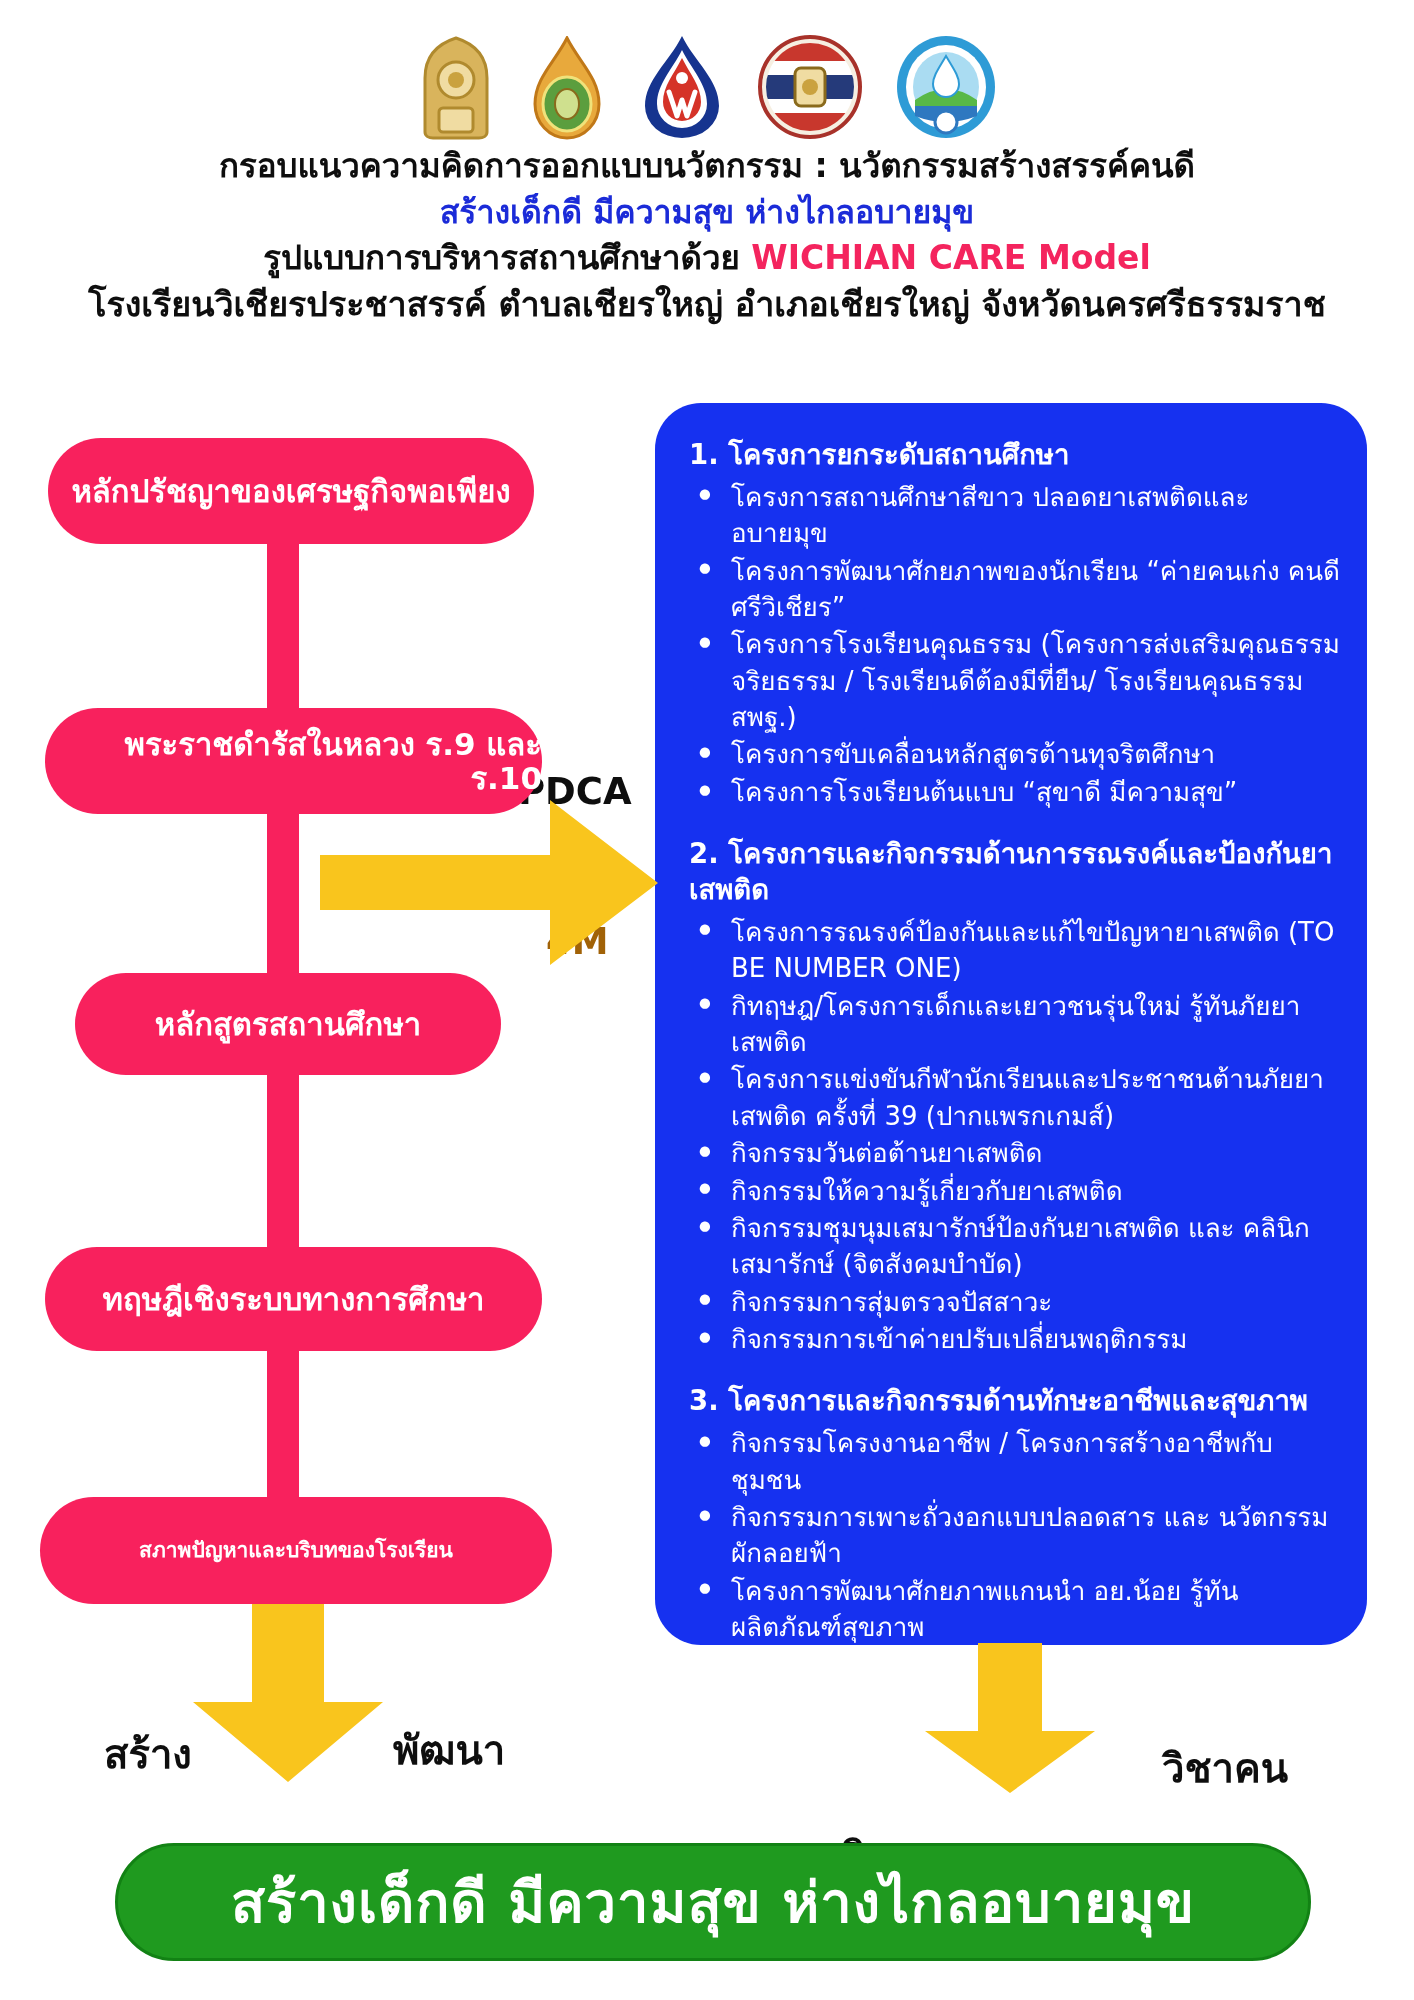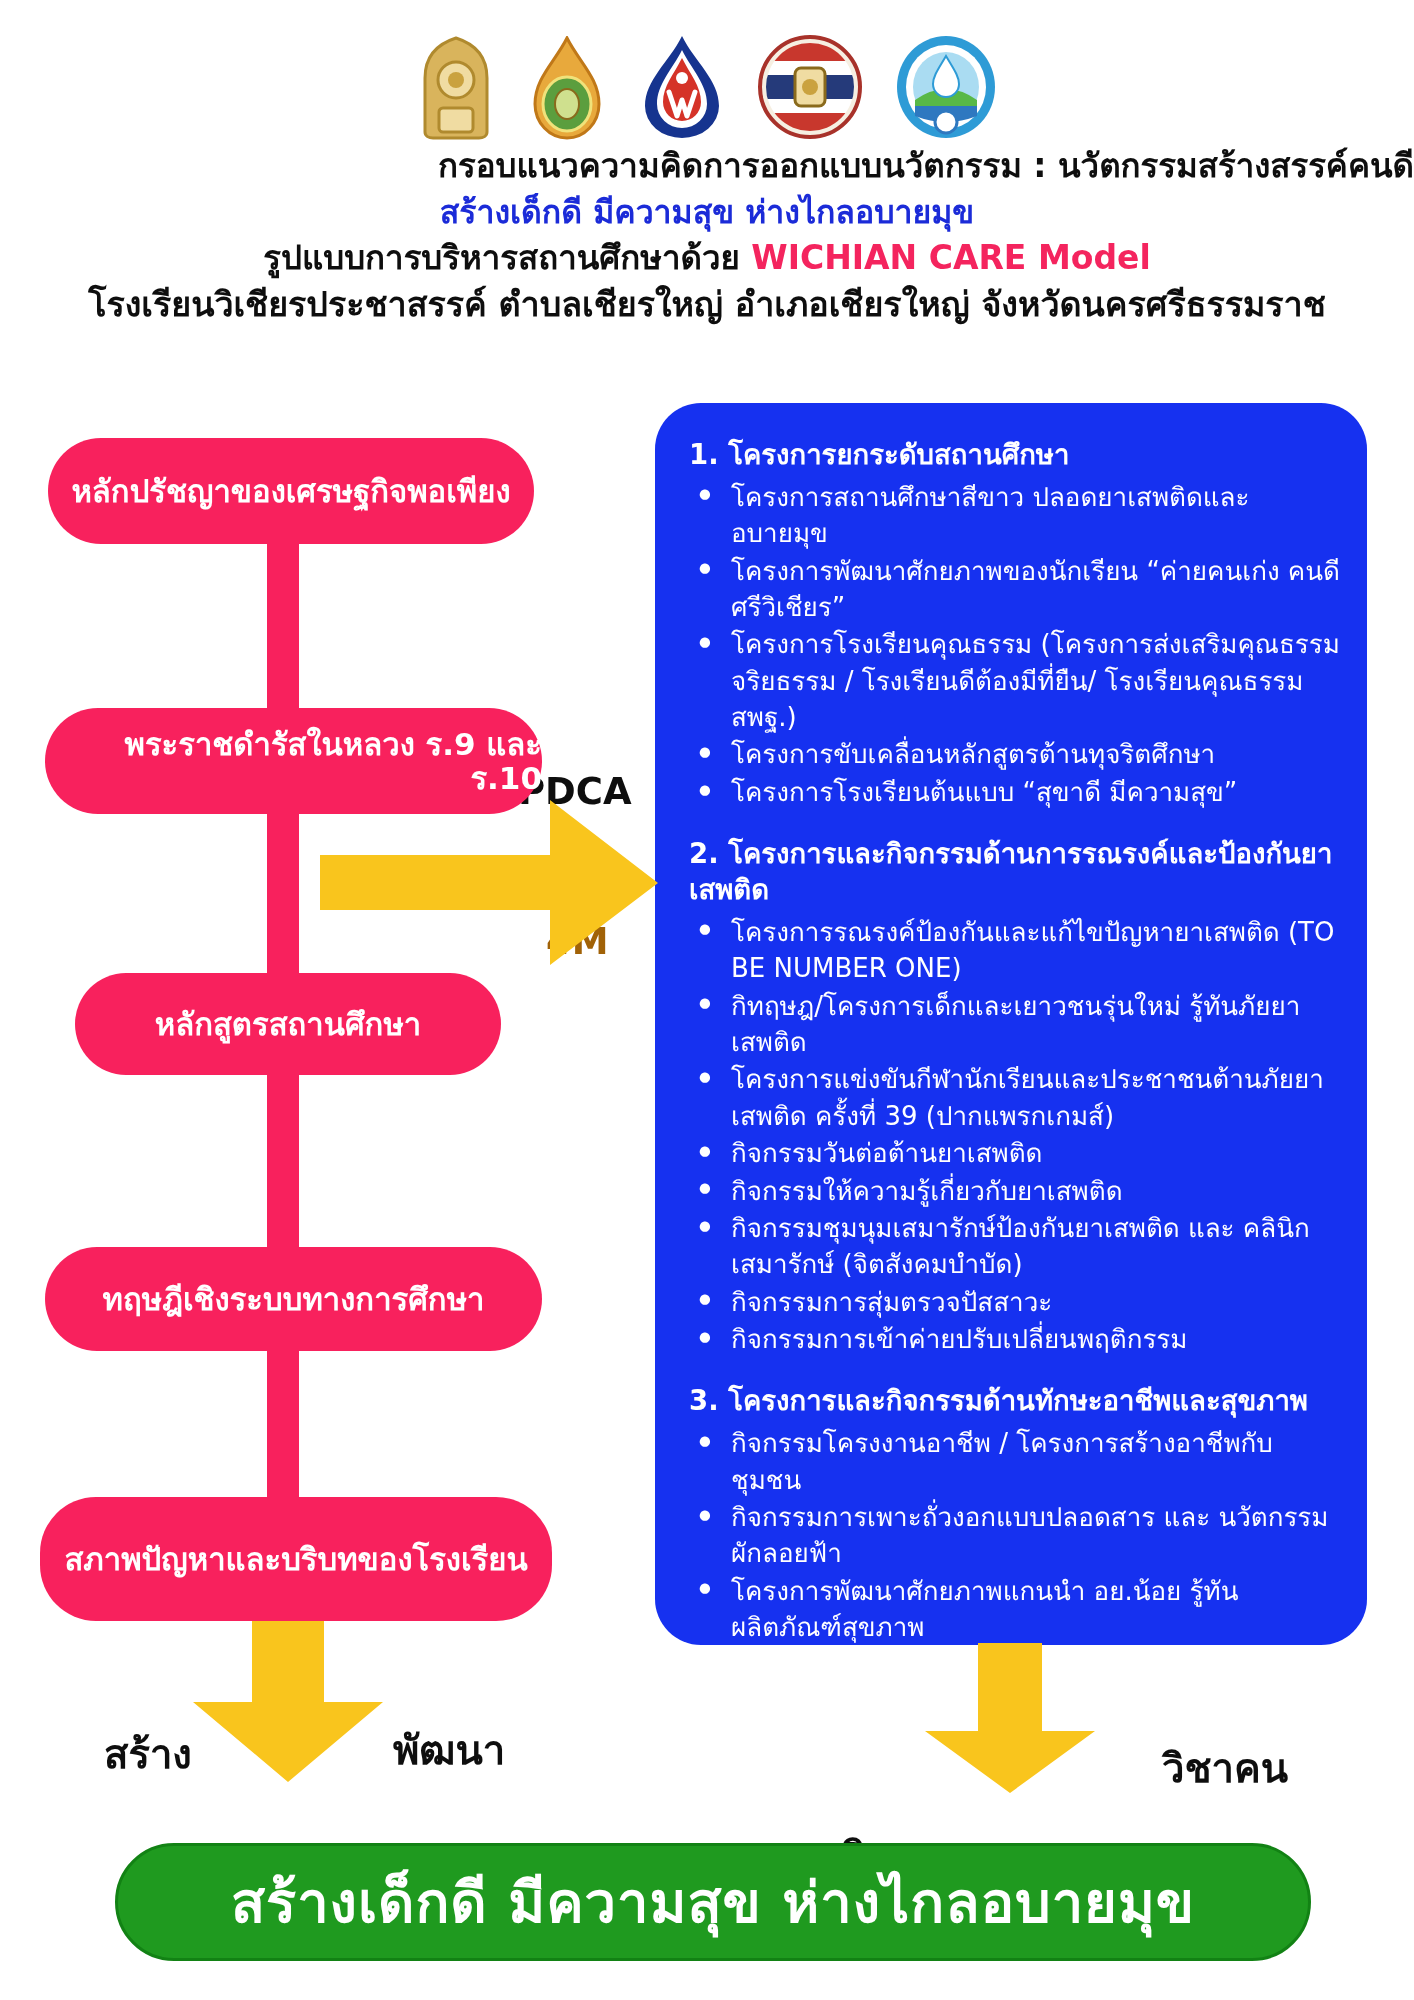--- a/index.html
+++ b/index.html
@@ -5,37 +5,37 @@
   html,body{margin:0;padding:0;background:#ffffff;}
   #page{
     position:relative;width:1414px;height:2000px;background:#ffffff;overflow:hidden;
     font-family:"DejaVu Sans",sans-serif;color:#111;
   }
   
   .logos{position:absolute;top:34px;left:0;width:100%;display:flex;justify-content:center;align-items:flex-end;gap:32px;}
   .logo{display:block;}
   
   .titleblock{position:absolute;top:146px;left:0;width:100%;text-align:center;line-height:1.22;}
-  .t1{font-size:33px;font-weight:800;color:#0e0e0e;text-align:right;}
+  .t1{font-size:33px;font-weight:800;color:#0e0e0e;}
   .t2{font-size:32px;font-weight:800;color:#1b2bd8;margin-top:7px;}
   .t3{font-size:33px;font-weight:800;color:#0e0e0e;margin-top:6px;}
   .t3 .hl{color:#f4245e;}
   .t4{font-size:34px;font-weight:800;color:#0e0e0e;margin-top:5px;}
   
   .vline{position:absolute;left:267px;top:492px;width:32px;height:1048px;background:#f8215d;}
   .pill{
     position:absolute;background:#f8215d;color:#fff;font-weight:800;
     border-radius:56px;display:flex;align-items:center;justify-content:center;
     text-align:right;line-height:1.1;z-index:2;
   }
   .pill1{left:48px;top:438px;width:486px;height:106px;font-size:31px;}
   .pill2{left:45px;top:708px;width:497px;height:106px;font-size:31px;}
   .pill3{left:75px;top:973px;width:426px;height:102px;font-size:31px;}
   .pill4{left:45px;top:1247px;width:497px;height:104px;font-size:31px;}
-  .pill5{left:40px;top:1497px;width:512px;height:124px;font-size:31px;}
+  .pill5{left:40px;top:1497px;width:512px;height:107px;font-size:21px;}
   
   .arrow-right{position:absolute;left:320px;top:795px;z-index:1;}
   .arrow-down-left{position:absolute;left:193px;top:1557px;z-index:1;}
   .arrow-down-right{position:absolute;left:925px;top:1643px;z-index:1;}
   .pdca{position:absolute;left:518px;top:770px;font-size:37px;font-weight:800;color:#0e0e0e;}
   .m4{position:absolute;left:546px;top:920px;font-size:37px;font-weight:800;color:#a16207;}
   
   .bluepanel{
     position:absolute;left:655px;top:403px;width:712px;height:1242px;
     background:#1631f0;border-radius:46px;color:#fff;

